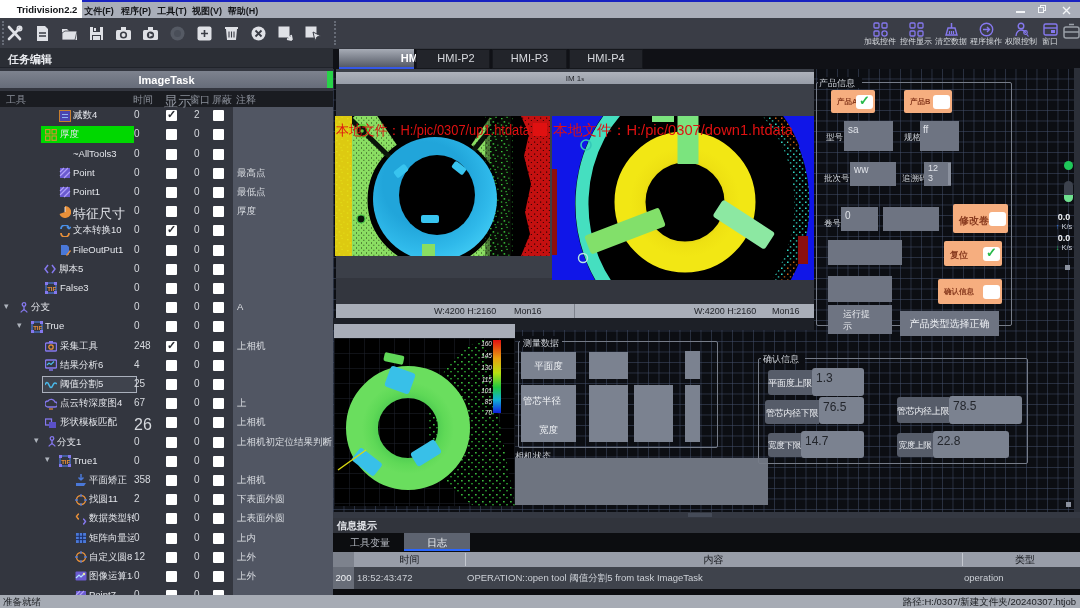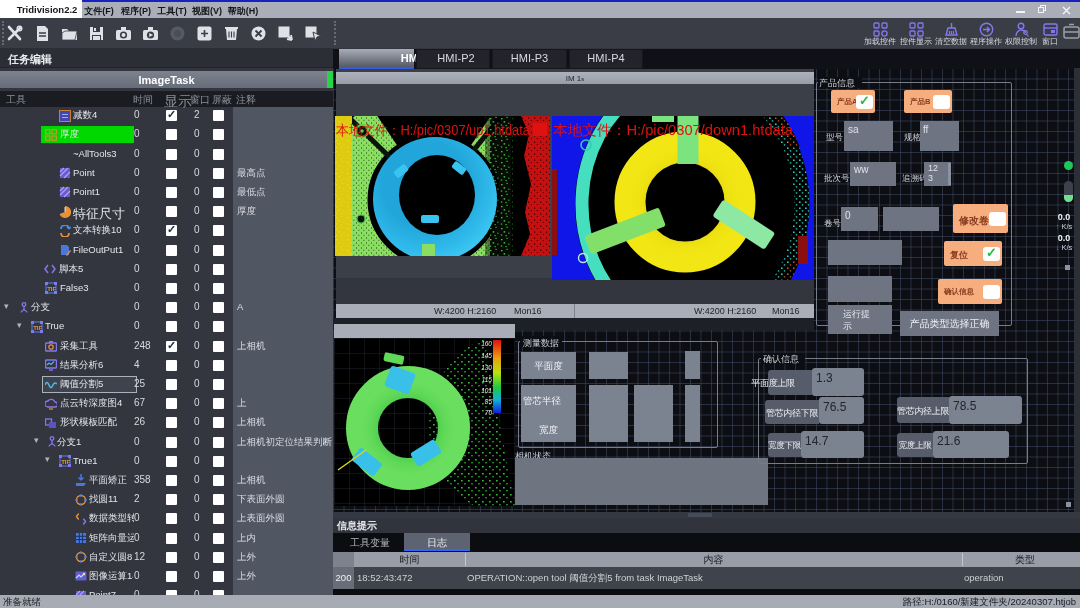--- a/index.html
+++ b/index.html
@@ -303,21 +303,21 @@
 <div class="tx" style="left:134px;top:397.1px;font-size:10px;color:#d6d9de;font-weight:normal;">67</div>
 <div class="cb" style="left:166px;top:398.1px;"></div>
 <div class="tx" style="left:194px;top:397.1px;font-size:10px;color:#d6d9de;font-weight:normal;">0</div>
 <div class="cb" style="left:213px;top:398.1px;"></div>
 <div class="tx" style="left:237px;top:397.1px;font-size:9.5px;color:#dcdfe4;width:95px;overflow:hidden;">上</div>
 <svg class="abs" style="left:45px;top:416.8px" width="12" height="12" viewBox="0 0 12 12">
     <rect x="0.5" y="2" width="6" height="6" fill="none" stroke="#8578ee" stroke-width="1.3"></rect>
     <rect x="4" y="5" width="7" height="6" fill="#5a50c8"></rect>
   </svg>
 <div class="tx" style="left:60px;top:416.3px;font-size:9.5px;color:#e4e6eb;font-weight:normal;">形状模板匹配</div>
-<div class="tx" style="left:134px;top:416.3px;font-size:10px;color:#d6d9de;font-weight:normal;">26</div>
+<div class="tx" style="left:134px;top:416.3px;font-size:16px;color:#d6d9de;font-weight:normal;">26</div>
 <div class="cb" style="left:166px;top:417.3px;"></div>
 <div class="tx" style="left:194px;top:416.3px;font-size:10px;color:#d6d9de;font-weight:normal;">0</div>
 <div class="cb" style="left:213px;top:417.3px;"></div>
 <div class="tx" style="left:237px;top:416.3px;font-size:9.5px;color:#dcdfe4;width:95px;overflow:hidden;">上相机</div>
 <div class="tx" style="left:34px;top:435.0px;font-size:9px;color:#aeb3bc;font-weight:normal;">▾</div>
 <svg class="abs" style="left:46px;top:436.0px" width="12" height="12" viewBox="0 0 12 12">
     <circle cx="6" cy="2.5" r="1.8" fill="none" stroke="#8578ee" stroke-width="1.3"></circle>
     <path d="M6 4 v3 M6 7 c0 2 -3 1.5 -3 3.5 M6 7 c0 2 3 1.5 3 3.5" fill="none" stroke="#8578ee" stroke-width="1.3"></path>
   </svg>
 <div class="tx" style="left:57px;top:435.5px;font-size:9.5px;color:#e4e6eb;font-weight:normal;">分支1</div>
@@ -584,39 +584,39 @@
 <div class="tx" style="left:521px;top:424px;width:55px;text-align:center;font-size:9.5px;color:#f0f2f5;font-weight:normal;">宽度</div>
 <div class="abs" style="left:589px;top:385px;width:39px;height:57px;background:#7b8290;"></div>
 <div class="abs" style="left:634px;top:385px;width:39px;height:57px;background:#7b8290;"></div>
 <div class="abs" style="left:685px;top:385px;width:15px;height:57px;background:#7b8290;"></div>
 <div class="tx" style="left:515px;top:450px;font-size:9px;color:#ced2d9;font-weight:normal;">相机状态</div>
 <div class="abs" style="left:515px;top:458px;width:253px;height:47px;background:#6e7480;"></div>
 <div class="grpbd" style="left:758px;top:358px;width:270px;height:106px;border-color:#767c88;"></div>
 <div class="abs" style="left:761px;top:353px;width:44px;height:11px;background:#0c0e13;"></div>
 <div class="tx" style="left:763px;top:353px;font-size:9px;color:#ced2d9;font-weight:normal;">确认信息</div>
 <div class="abs" style="left:768px;top:370px;width:44px;height:25px;background:#565c69;border-radius:3px 0 0 3px;"></div>
-<div class="tx" style="left:751px;top:377.0px;width:44px;text-align:center;font-size:9px;color:#eceef2;font-weight:normal;letter-spacing:-0.3px;">平面度上限</div>
+<div class="tx" style="left:768px;top:377.0px;width:44px;text-align:center;font-size:9px;color:#eceef2;font-weight:normal;letter-spacing:-0.3px;">平面度上限</div>
 <div class="abs" style="left:812px;top:368px;width:52px;height:28px;background:#7b8290;border-radius:3px;"></div>
 <div class="tx" style="left:816px;top:371px;font-size:12px;color:#23262c;font-weight:normal;">1.3</div>
 <div class="abs" style="left:765px;top:400px;width:54px;height:24px;background:#565c69;border-radius:3px 0 0 3px;"></div>
 <div class="tx" style="left:765px;top:406.5px;width:54px;text-align:center;font-size:9px;color:#eceef2;font-weight:normal;letter-spacing:-0.3px;">管芯内径下限</div>
 <div class="abs" style="left:819px;top:397px;width:45px;height:27px;background:#7b8290;border-radius:3px;"></div>
 <div class="tx" style="left:823px;top:400px;font-size:12px;color:#23262c;font-weight:normal;">76.5</div>
 <div class="abs" style="left:768px;top:433px;width:33px;height:24px;background:#565c69;border-radius:3px 0 0 3px;"></div>
 <div class="tx" style="left:768px;top:439.5px;width:33px;text-align:center;font-size:8.5px;color:#eceef2;font-weight:normal;letter-spacing:-0.3px;">宽度下限</div>
 <div class="abs" style="left:801px;top:431px;width:63px;height:27px;background:#7b8290;border-radius:3px;"></div>
 <div class="tx" style="left:805px;top:434px;font-size:12px;color:#23262c;font-weight:normal;">14.7</div>
 <div class="abs" style="left:897px;top:397px;width:52px;height:26px;background:#565c69;border-radius:3px 0 0 3px;"></div>
 <div class="tx" style="left:897px;top:404.5px;width:52px;text-align:center;font-size:9px;color:#eceef2;font-weight:normal;letter-spacing:-0.3px;">管芯内径上限</div>
 <div class="abs" style="left:949px;top:396px;width:73px;height:28px;background:#7b8290;border-radius:3px;"></div>
 <div class="tx" style="left:953px;top:399px;font-size:12px;color:#23262c;font-weight:normal;">78.5</div>
 <div class="abs" style="left:897px;top:433px;width:36px;height:24px;background:#565c69;border-radius:3px 0 0 3px;"></div>
 <div class="tx" style="left:897px;top:439.5px;width:36px;text-align:center;font-size:8.5px;color:#eceef2;font-weight:normal;letter-spacing:-0.3px;">宽度上限</div>
 <div class="abs" style="left:933px;top:431px;width:76px;height:27px;background:#7b8290;border-radius:3px;"></div>
-<div class="tx" style="left:937px;top:434px;font-size:12px;color:#23262c;font-weight:normal;">21.6</div>
+<div class="tx" style="left:937px;top:434px;font-size:12px;color:#23262c;font-weight:normal;">22.8</div>
 <div class="grpbd" style="left:816px;top:82px;width:196px;height:244px;border-color:#767c88;"></div>
 <div class="abs" style="left:818px;top:77px;width:44px;height:11px;background:#0c0e13;"></div>
 <div class="tx" style="left:819px;top:77px;font-size:9px;color:#ced2d9;font-weight:normal;">产品信息</div>
 <div class="obtn" style="left:831px;top:90px;width:44px;height:23px;"></div>
 <div class="tx" style="left:837px;top:96.5px;font-size:7.5px;color:#8a3c20;font-weight:bold;">产品A</div>
 <div class="wchk g" style="left:856px;top:94.5px;"></div>
 <div class="obtn" style="left:904px;top:90px;width:48px;height:23px;"></div>
 <div class="tx" style="left:910px;top:96.5px;font-size:7.5px;color:#8a3c20;font-weight:bold;">产品B</div>
 <div class="wchk" style="left:933px;top:94.5px;"></div>
 <div class="tx" style="left:826px;top:132px;font-size:8.5px;color:#ced2d9;font-weight:normal;">型号</div>
@@ -681,12 +681,12 @@
 <div class="tx" style="left:465px;top:553px;width:497px;text-align:center;font-size:10px;color:#1a1c21;font-weight:normal;">内容</div>
 <div class="tx" style="left:962px;top:553px;width:126px;text-align:center;font-size:10px;color:#1a1c21;font-weight:normal;">类型</div>
 <div class="abs" style="left:333px;top:567px;width:747px;height:22px;background:#3f434c;"></div>
 <div class="abs" style="left:333px;top:567px;width:21px;height:22px;background:#686d78;"></div>
 <div class="tx" style="left:333px;top:572px;width:21px;text-align:center;font-size:9.5px;color:#f0f2f5;font-weight:normal;">200</div>
 <div class="tx" style="left:357px;top:572px;font-size:9.5px;color:#ccd0d6;font-weight:normal;">18:52:43:472</div>
 <div class="tx" style="left:467px;top:572px;font-size:9.5px;color:#ccd0d6;font-weight:normal;">OPERATION::open tool 阈值分割5 from task ImageTask</div>
 <div class="tx" style="left:964px;top:572px;font-size:9.5px;color:#ccd0d6;font-weight:normal;">operation</div>
 <div class="abs" style="left:0;top:595px;width:1080px;height:13px;background:#a6abb4;"></div>
 <div class="tx" style="left:3px;top:596px;font-size:9.5px;color:#1a1c20;font-weight:normal;">准备就绪</div>
-<div class="tx" style="right:4px;top:596px;font-size:9.5px;color:#1a1c20;">路径:H:/0160/新建文件夹/20240307.htjob</div>
+<div class="tx" style="right:4px;top:596px;font-size:9.5px;color:#1a1c20;">路径:H:/0307/新建文件夹/20240307.htjob</div>
 </body></html>

